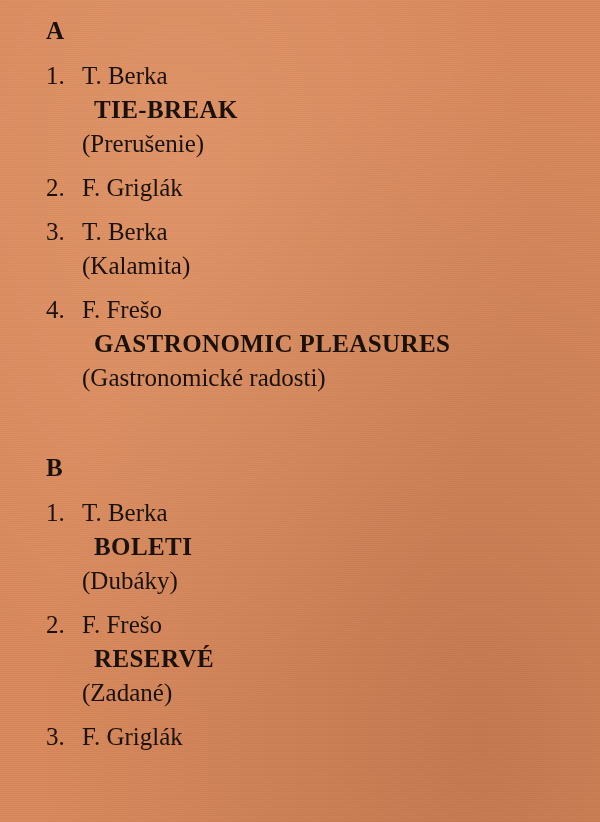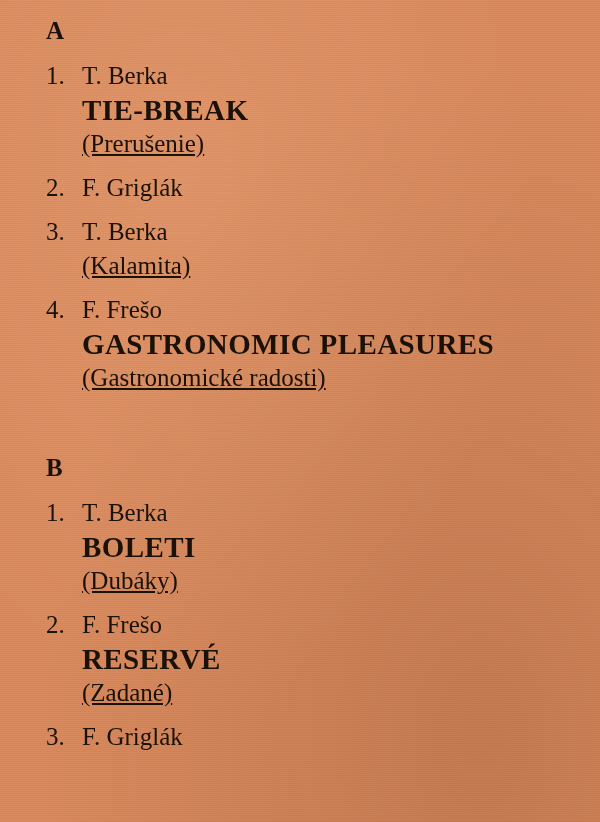--- a/index.html
+++ b/index.html
@@ -60,32 +60,32 @@
   .track-body {
     flex: 1 1 auto;
   }
   .composer {
     font-size: 25px;
     line-height: 34px;
     font-weight: 400;
     white-space: nowrap;
   }
   .title {
-    font-size: 29px;
+    font-size: 25px;
     line-height: 34px;
     font-weight: 700;
     letter-spacing: 0.4px;
     white-space: nowrap;
+    margin-left: 12px;
   }
   .subtitle {
     font-size: 25px;
     line-height: 34px;
     font-weight: 400;
     white-space: nowrap;
-    text-decoration: underline;
   }
   .gap {
     height: 22px;
   }
 </style>
 </head>
 <body>
 
 <div class="grain"></div>
 

